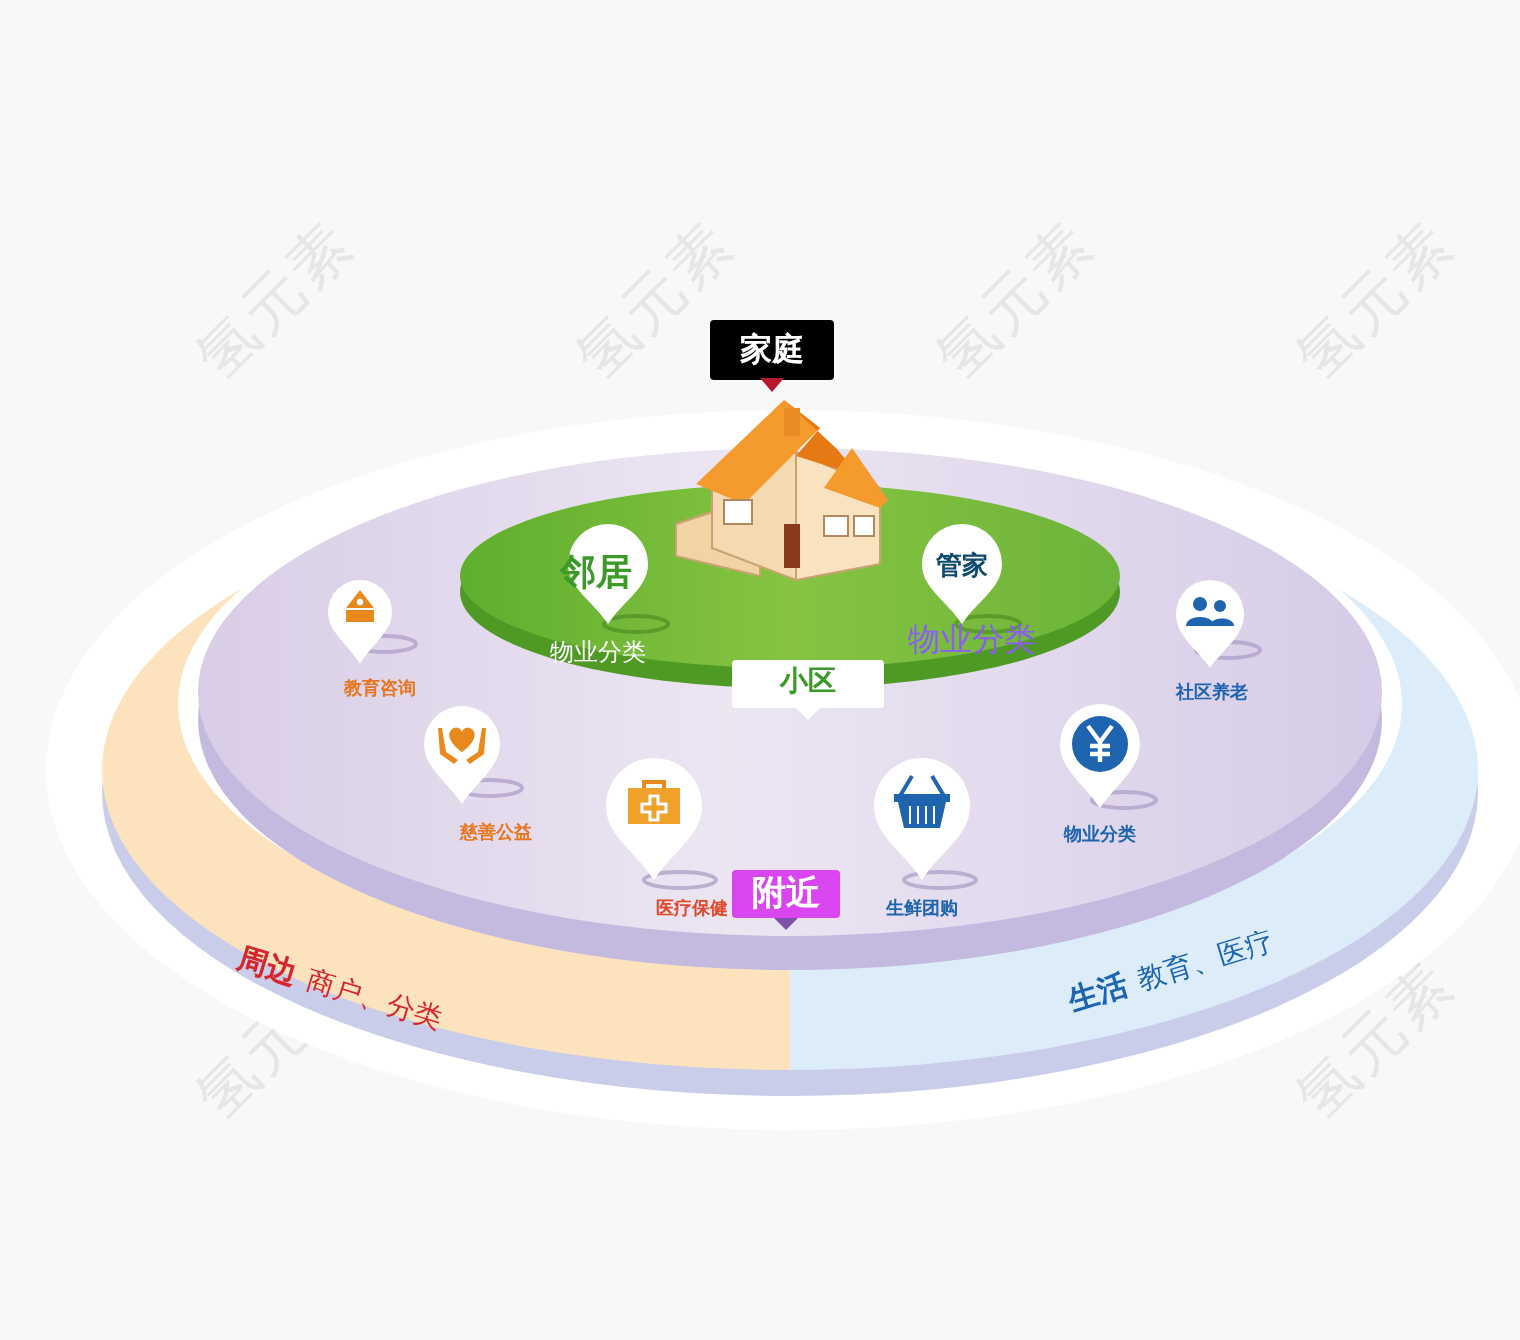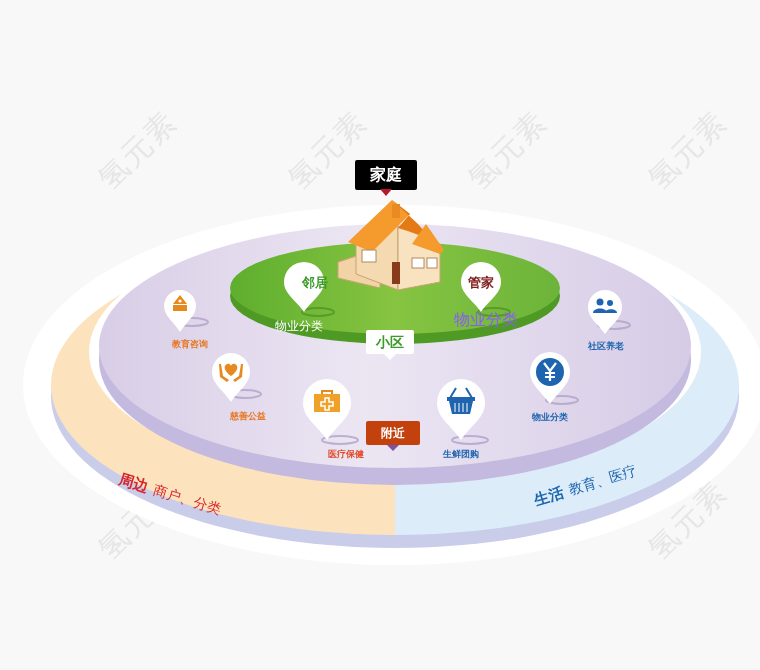--- a/index.html
+++ b/index.html
@@ -106,33 +106,33 @@
 
 <div class="tag" data-name="family-tag" style="left:355px;top:160px;width:62px;height:30px;line-height:30px;font-size:16px;background:#000000;">
   <span data-name="family-tag-label">家庭</span>
 </div>
 <style>.tag[data-name="family-tag"]::after{border-top:7px solid #b8182c;}</style>
 
 <div class="abs" data-name="pin-neighbors" style="left:280px;top:262px;width:48px;height:52px;">
   <svg width="48" height="52" viewBox="0 0 48 52">
       <path d="M24 50 C16 38 4 32 4 20 A20 20 0 1 1 44 20 C44 32 32 38 24 50 Z" fill="#fff"></path>
     </svg>
-  <span class="abs" style="left:0;top:12px;width:48px;text-align:right;color:#3c9a2a;font-weight:bold;font-size:13px;" data-name="pin-neighbors-label">邻居</span>
+  <span class="abs" style="left:0;top:12px;width:48px;text-align:left;color:#3c9a2a;font-weight:bold;font-size:18px;" data-name="pin-neighbors-label">邻居</span>
 </div>
 <div class="abs" style="left:275px;top:318px;color:#fff;font-size:12px;" data-name="caption-forum-activities">物业分类</div>
 
 <div class="abs" data-name="pin-housekeeper" style="left:457px;top:262px;width:48px;height:52px;">
   <svg width="48" height="52" viewBox="0 0 48 52">
       <path d="M24 50 C16 38 4 32 4 20 A20 20 0 1 1 44 20 C44 32 32 38 24 50 Z" fill="#fff"></path>
     </svg>
-  <span class="abs" style="left:0;top:12px;width:48px;text-align:center;color:#7f1d1d;font-weight:bold;font-size:13px;" data-name="pin-housekeeper-label">管家</span>
+  <span class="abs" style="left:0;top:12px;width:48px;text-align:center;color:#0c4a6e;font-weight:bold;font-size:13px;" data-name="pin-housekeeper-label">管家</span>
 </div>
 <div class="abs" style="left:454px;top:310px;color:#8b5cf6;font-size:16px;" data-name="caption-property-categories">物业分类</div>
 
-<div class="tag" data-name="community-tag" style="left:366px;top:330px;width:48px;height:24px;line-height:24px;font-size:14px;background:#fff;color:#3c9a2a;">
+<div class="tag" data-name="community-tag" style="left:366px;top:330px;width:76px;height:24px;line-height:24px;font-size:14px;background:#fff;color:#3c9a2a;font-family:Liberation Mono, monospace;">
   <span data-name="community-tag-label">小区</span>
 </div>
 <style>.tag[data-name="community-tag"]::after{border-top:6px solid #fff;}</style>
 
 <div class="abs" data-name="pin-education-consulting" style="left:162px;top:288px;width:36px;height:46px;">
   <svg width="36" height="46" viewBox="0 0 36 46">
       <path d="M18 44 C12 34 2 28 2 18 A16 16 0 1 1 34 18 C34 28 24 34 18 44 Z" fill="#fff"></path>
     <g data-name="pen-nib-icon">
         <path d="M18 7 L25 16 L11 16 Z" fill="#e8891d"></path>
         <circle cx="18" cy="13" r="1.6" fill="#fff"></circle>
@@ -201,21 +201,21 @@
     <g data-name="people-icon" fill="#1e64ae">
         <circle cx="14" cy="14" r="3.5"></circle>
         <path d="M7 25 C7 19 21 19 21 25 Z"></path>
         <circle cx="24" cy="15" r="3"></circle>
         <path d="M19 25 C19 20 31 20 31 25 Z"></path>
       </g>
   </svg>
 </div>
 <div class="pin-label" style="left:606px;top:340px;color:#1e64ae;" data-name="label-elderly-care">社区养老</div>
 
-<div class="tag" data-name="nearby-tag" style="left:366px;top:421px;width:54px;height:24px;line-height:24px;font-size:12px;background:#c2410c;">
+<div class="tag" data-name="nearby-tag" style="left:366px;top:435px;width:54px;height:24px;line-height:24px;font-size:17px;background:#d946ef;">
   <span data-name="nearby-tag-label">附近</span>
 </div>
 <style>.tag[data-name="nearby-tag"]::after{border-top:6px solid #7b52a8;}</style>
 
 <div class="ring-text" data-name="ring-left-text" style="left:122px;top:470px;color:#d7262b;transform:rotate(17deg);transform-origin:left top;">
   <b data-name="ring-left-title">周边</b><span data-name="ring-left-detail">商户、分类</span>
 </div>
 <div class="ring-text" data-name="ring-right-text" style="left:532px;top:492px;color:#1e64ae;transform:rotate(-17deg);transform-origin:left top;">
   <b data-name="ring-right-title">生活</b><span data-name="ring-right-detail">教育、医疗</span>
 </div>

